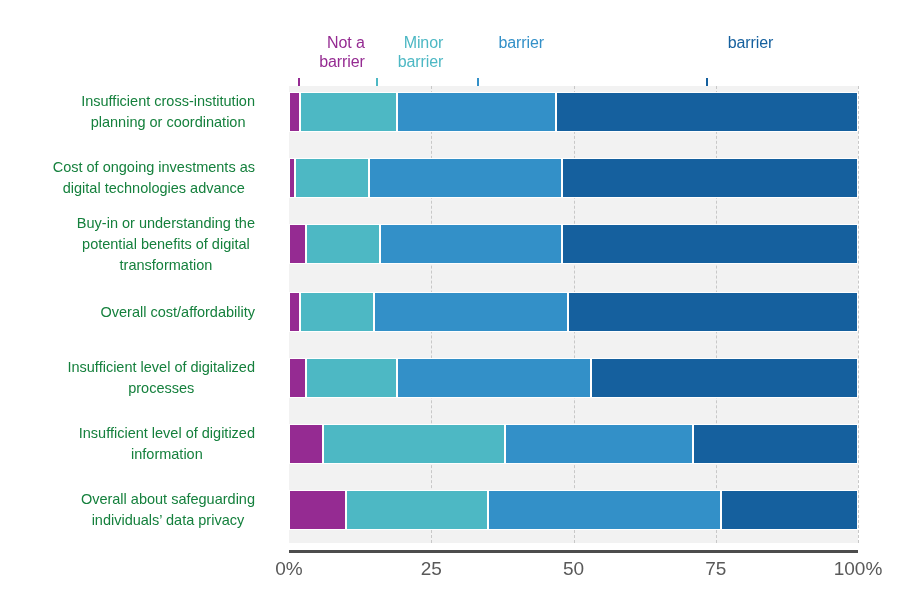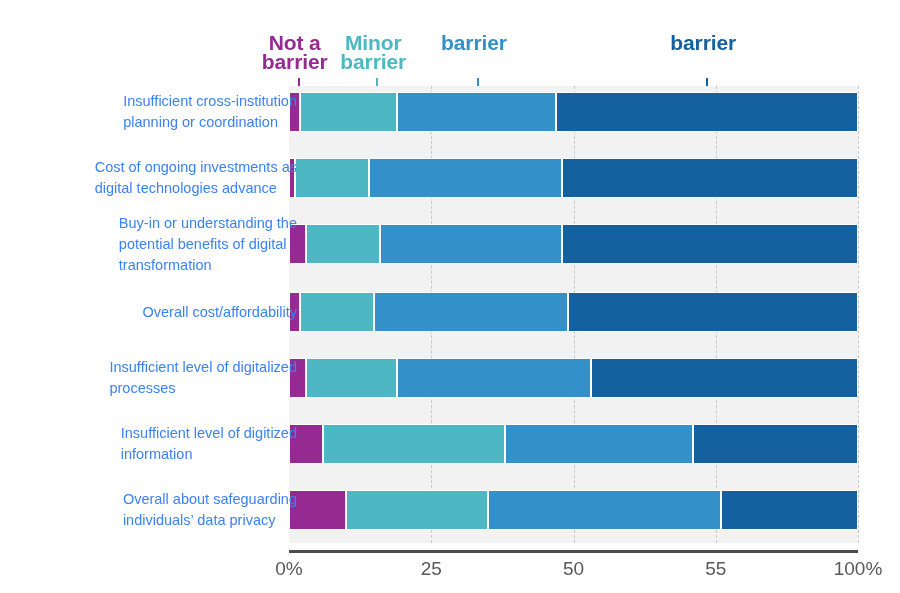--- a/index.html
+++ b/index.html
@@ -24,23 +24,23 @@
   
   .legend {
     position: absolute;
     left: 0;
     top: 0;
     width: 900px;
     height: 90px;
   }
   .legend-item {
     position: absolute;
-    text-align: center;
-    font-weight: bold;
-    font-size: 21px;
+    text-align: right;
+    font-weight: normal;
+    font-size: 16px;
     line-height: 19px;
     letter-spacing: -0.1px;
     white-space: nowrap;
   }
   .legend-item .lg-l1,
   .legend-item .lg-l2 {
     display: block;
   }
   .legend-leader {
     position: absolute;
@@ -89,25 +89,25 @@
   }
   .seg {
     height: 100%;
     box-sizing: border-box;
     border: 1px solid #ffffff;
   }
 
   
   .cat-label {
     position: absolute;
-    right: 603px;           
-    text-align: left;
+    right: 645px;           
+    text-align: center;
     font-size: 14.5px;
     line-height: 21px;
-    color: #3b82f6;
+    color: #15803d;
     white-space: pre-line;
   }
 
   
   .axis-line {
     position: absolute;
     left: 289px;
     top: 550px;
     width: 569px;
     height: 3px;
@@ -231,17 +231,17 @@
 information</div>
       <div class="cat-label" style="top: 489px;">Overall about safeguarding
 individuals’ data privacy</div>
     </div>
 
   <div class="axis-line"></div>
   <div id="tick-labels">
       <div class="tick-label" style="left: 289px;">0%</div>
       <div class="tick-label" style="left: 431.25px; text-align: right;">25</div>
       <div class="tick-label" style="left: 573.5px;">50</div>
-      <div class="tick-label" style="left: 715.75px;">55</div>
+      <div class="tick-label" style="left: 715.75px;">75</div>
       <div class="tick-label" style="left: 858px;">100%</div>
     </div>
 
 </div>
 
 </body></html>

